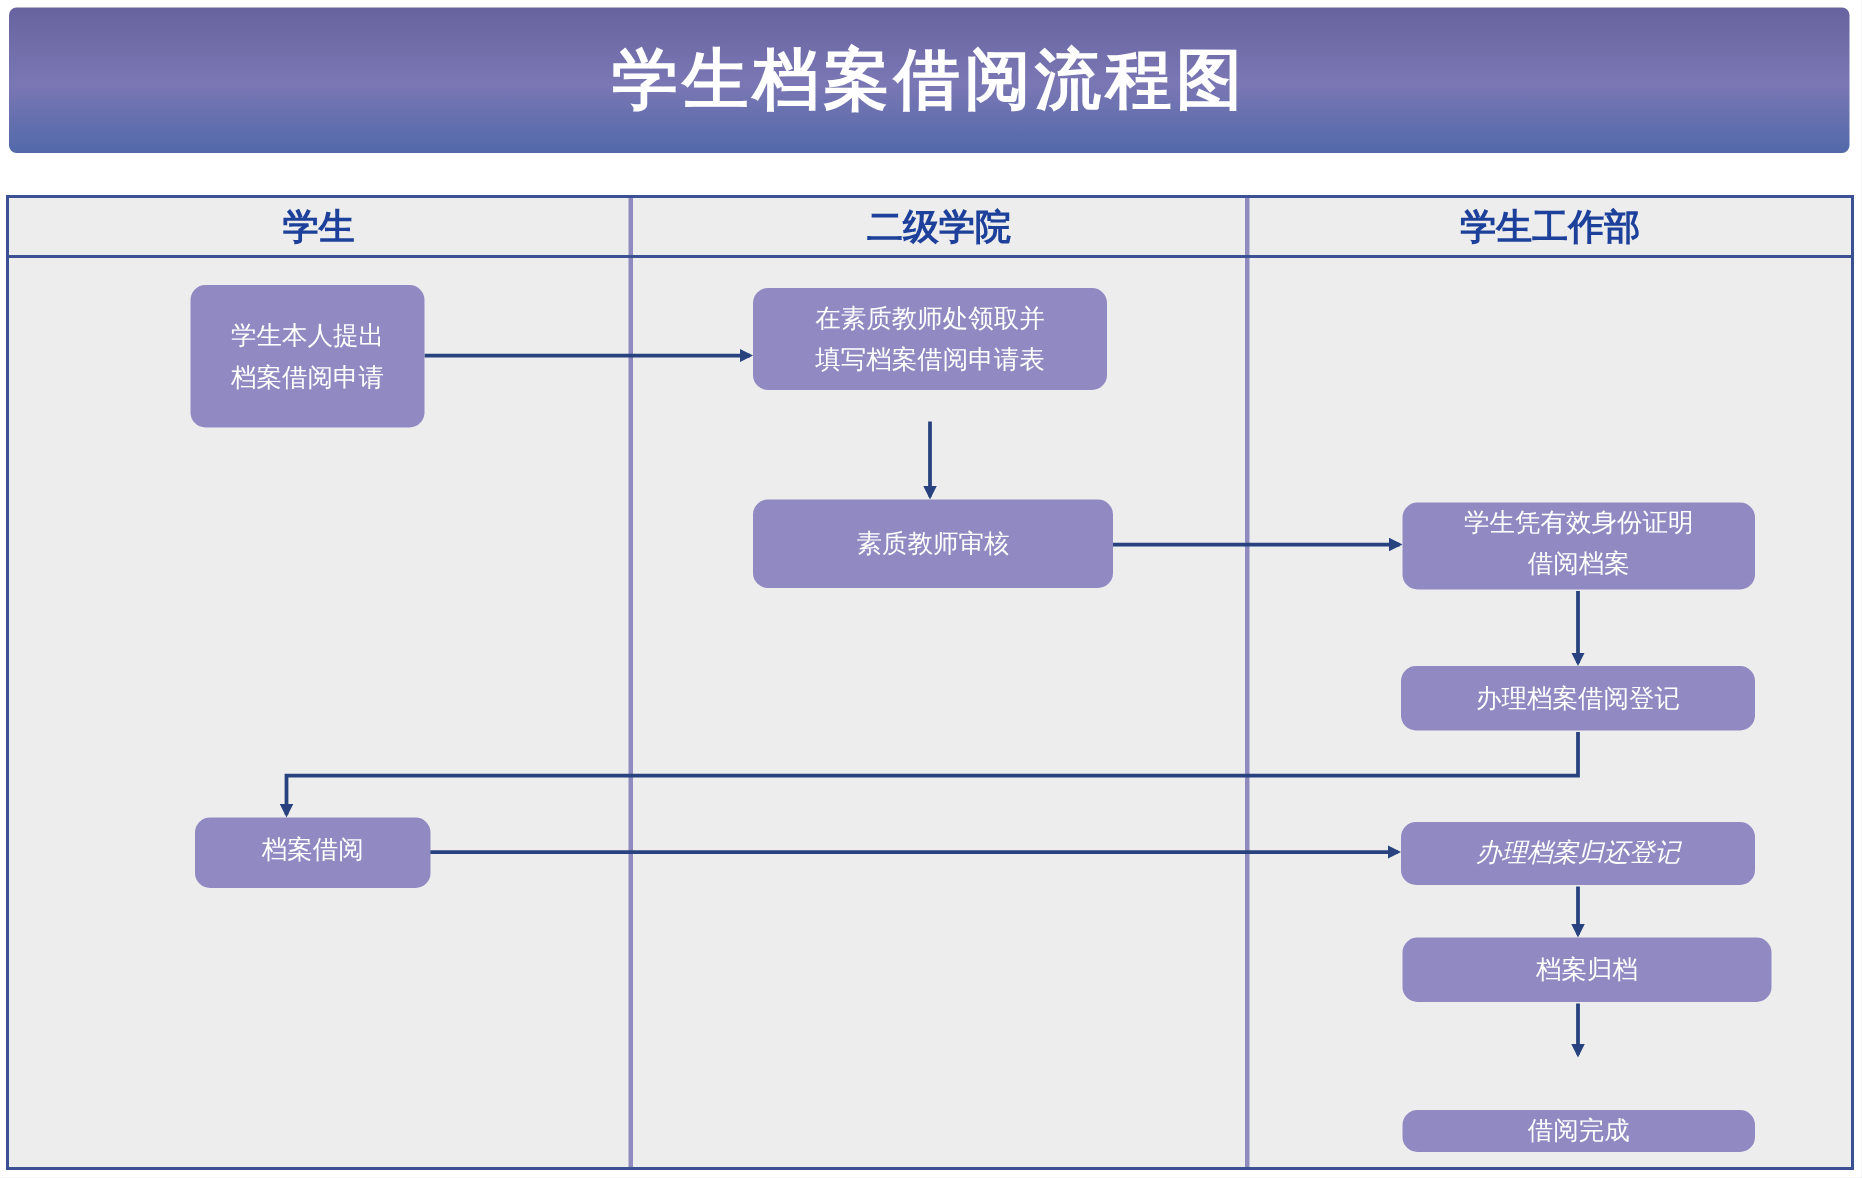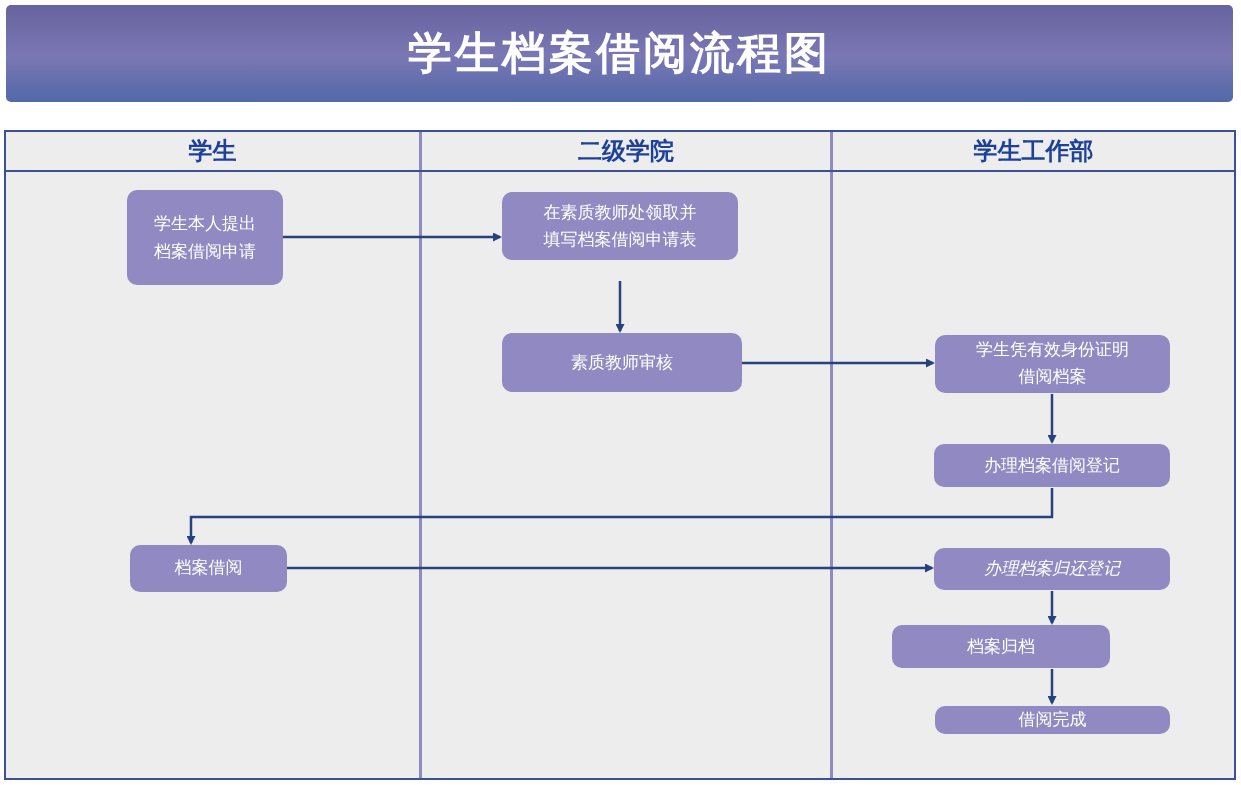--- a/index.html
+++ b/index.html
@@ -50,22 +50,22 @@
     display:flex;align-items:center;justify-content:center;
     white-space:pre-line;box-sizing:border-box;padding:2px 6px;
   }
   .n-apply{left:127px;top:190px;width:156px;height:95px;}
   .n-fill-form{left:502px;top:192px;width:236px;height:68px;}
   .n-teacher-review{left:502px;top:333px;width:240px;height:59px;}
   .n-borrow-with-id{left:935px;top:335px;width:235px;height:58px;font-family:Liberation Mono, monospace;}
   .n-borrow-register{left:934px;top:444px;width:236px;height:43px;}
   .n-archive-borrow{left:130px;top:545px;width:157px;height:47px;font-family:Liberation Mono, monospace;}
   .n-return-register{left:934px;top:548px;width:236px;height:42px;font-style:italic;}
-  .n-archive-file{left:892px;top:625px;width:218px;height:43px;}
-  .n-complete{left:935px;top:706px;width:235px;height:28px;}
+  .n-archive-file{left:935px;top:625px;width:246px;height:43px;}
+  .n-complete{left:935px;top:740px;width:235px;height:28px;}
 </style>
 </head>
 <body>
 
 <div class="banner">
   <h1 class="banner-title">学生档案借阅流程图</h1>
 </div>
 
 <div class="lane-table">
   <div class="lane-header-row">

